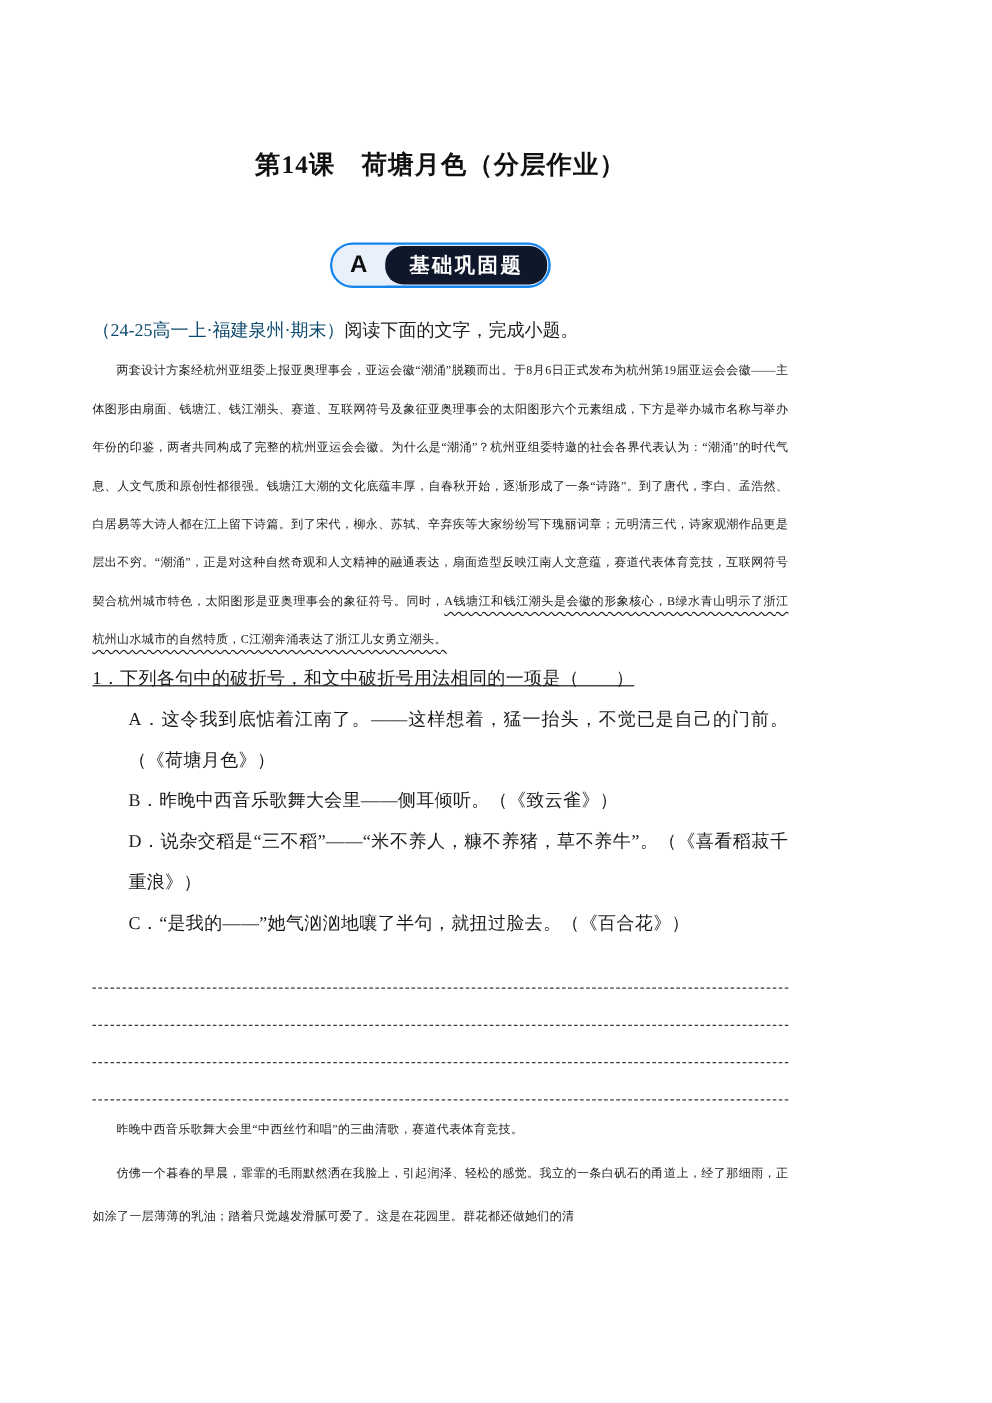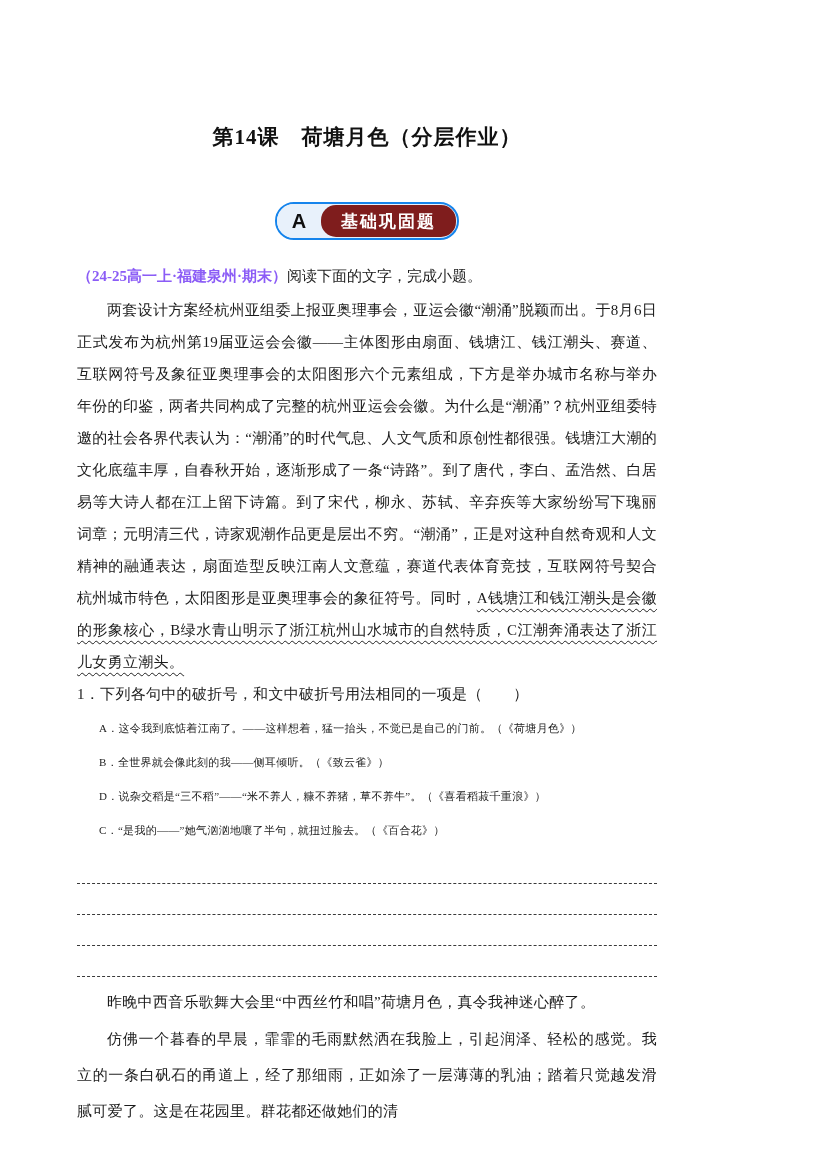--- a/index.html
+++ b/index.html
@@ -23,39 +23,39 @@
     border:2px solid #1584ec;border-radius:19px;
     background:#e8f1fb;overflow:hidden;height:34px;
     font-family:"Liberation Sans","DejaVu Sans",sans-serif;
   }
   .badge-a{
     width:44px;display:flex;align-items:center;justify-content:center;
     font-weight:bold;font-size:20px;color:#101010;background:#e8f1fb;
   }
   .badge-label{
     display:flex;align-items:center;
-    background:#7f1d1d;color:#ffffff;font-weight:bold;font-size:17px;
+    background:#0f172a;color:#ffffff;font-weight:bold;font-size:17px;
     padding:0 20px;border-radius:15px;margin:1px 1px 1px 0;
     letter-spacing:2px;
   }
   .tag-line{margin-top:24px;font-size:15px;line-height:24px;}
-  .tag{color:#8b5cf6;font-weight:bold;}
+  .tag{color:#0c4a6e;font-weight:normal;}
   .passage{
-    margin-top:6px;font-size:15px;line-height:32px;
+    margin-top:6px;font-size:10px;line-height:32px;
     text-align:justify;text-indent:2em;letter-spacing:0.3px;
   }
   .wavy{
     text-decoration-line:underline;
     text-decoration-style:wavy;
     text-decoration-color:#222;
     text-decoration-thickness:1px;
     text-underline-offset:5px;
   }
-  .q-stem{font-size:15px;line-height:33px;text-align:justify;letter-spacing:0.3px;}
-  .option{font-size:11px;line-height:34px;padding-left:2em;text-align:justify;letter-spacing:0.3px;}
+  .q-stem{font-size:15px;line-height:33px;text-align:justify;letter-spacing:0.3px;text-decoration:underline;}
+  .option{font-size:15px;line-height:34px;padding-left:2em;text-align:justify;letter-spacing:0.3px;}
   .answer-lines{margin-top:6px;}
   .answer-line{
     height:30px;
     border-bottom:1.5px dashed #3a3a3a;
   }
   .sec2-tag{margin-top:12px;}
   .para1{margin-top:12px;line-height:26px;}
   .para2{margin-top:6px;line-height:36px;}
 </style>
 </head>
@@ -71,29 +71,29 @@
       <span class="badge-label">基础巩固题</span>
     </div>
   </div>
 
   <p class="tag-line"><span class="tag">（24-25高一上·福建泉州·期末）</span><span>阅读下面的文字，完成小题。</span></p>
 
   <p class="passage"><span>两套设计方案经杭州亚组委上报亚奥理事会，亚运会徽“潮涌”脱颖而出。于8月6日正式发布为杭州第19届亚运会会徽——主体图形由扇面、钱塘江、钱江潮头、赛道、互联网符号及象征亚奥理事会的太阳图形六个元素组成，下方是举办城市名称与举办年份的印鉴，两者共同构成了完整的杭州亚运会会徽。为什么是“潮涌”？杭州亚组委特邀的社会各界代表认为：“潮涌”的时代气息、人文气质和原创性都很强。钱塘江大潮的文化底蕴丰厚，自春秋开始，逐渐形成了一条“诗路”。到了唐代，李白、孟浩然、白居易等大诗人都在江上留下诗篇。到了宋代，柳永、苏轼、辛弃疾等大家纷纷写下瑰丽词章；元明清三代，诗家观潮作品更是层出不穷。“潮涌”，正是对这种自然奇观和人文精神的融通表达，扇面造型反映江南人文意蕴，赛道代表体育竞技，互联网符号契合杭州城市特色，太阳图形是亚奥理事会的象征符号。同时，</span><span class="wavy">A钱塘江和钱江潮头是会徽的形象核心，B绿水青山明示了浙江杭州山水城市的自然特质，C江潮奔涌表达了浙江儿女勇立潮头。</span></p>
 
   <p class="q-stem">1．下列各句中的破折号，和文中破折号用法相同的一项是（　　）</p>
   <p class="option">A．这令我到底惦着江南了。——这样想着，猛一抬头，不觉已是自己的门前。（《荷塘月色》）</p>
-  <p class="option">B．全世界就会像此刻的我——侧耳倾听。（《致云雀》）</p>
+  <p class="option">B．昨晚中西音乐歌舞大会里——侧耳倾听。（《致云雀》）</p>
   <p class="option">D．说杂交稻是“三不稻”——“米不养人，糠不养猪，草不养牛”。（《喜看稻菽千重浪》）</p>
   <p class="option">C．“是我的——”她气汹汹地嚷了半句，就扭过脸去。（《百合花》）</p>
 
 
   <div class="answer-lines">
     <div class="answer-line"></div>
     <div class="answer-line"></div>
     <div class="answer-line"></div>
     <div class="answer-line"></div>
   </div>
 
 
-  <p class="passage para1">昨晚中西音乐歌舞大会里“中西丝竹和唱”荷塘月色，真令我神迷心醉了。</p>
+  <p class="passage para1">昨晚中西音乐歌舞大会里“中西丝竹和唱”的三曲清歌，赛道代表体育竞技。</p>
   <p class="passage para2">仿佛一个暮春的早晨，霏霏的毛雨默然洒在我脸上，引起润泽、轻松的感觉。我立的一条白矾石的甬道上，经了那细雨，正如涂了一层薄薄的乳油；踏着只觉越发滑腻可爱了。这是在花园里。群花都还做她们的清</p>
 
 </div>
 
 </body></html>

